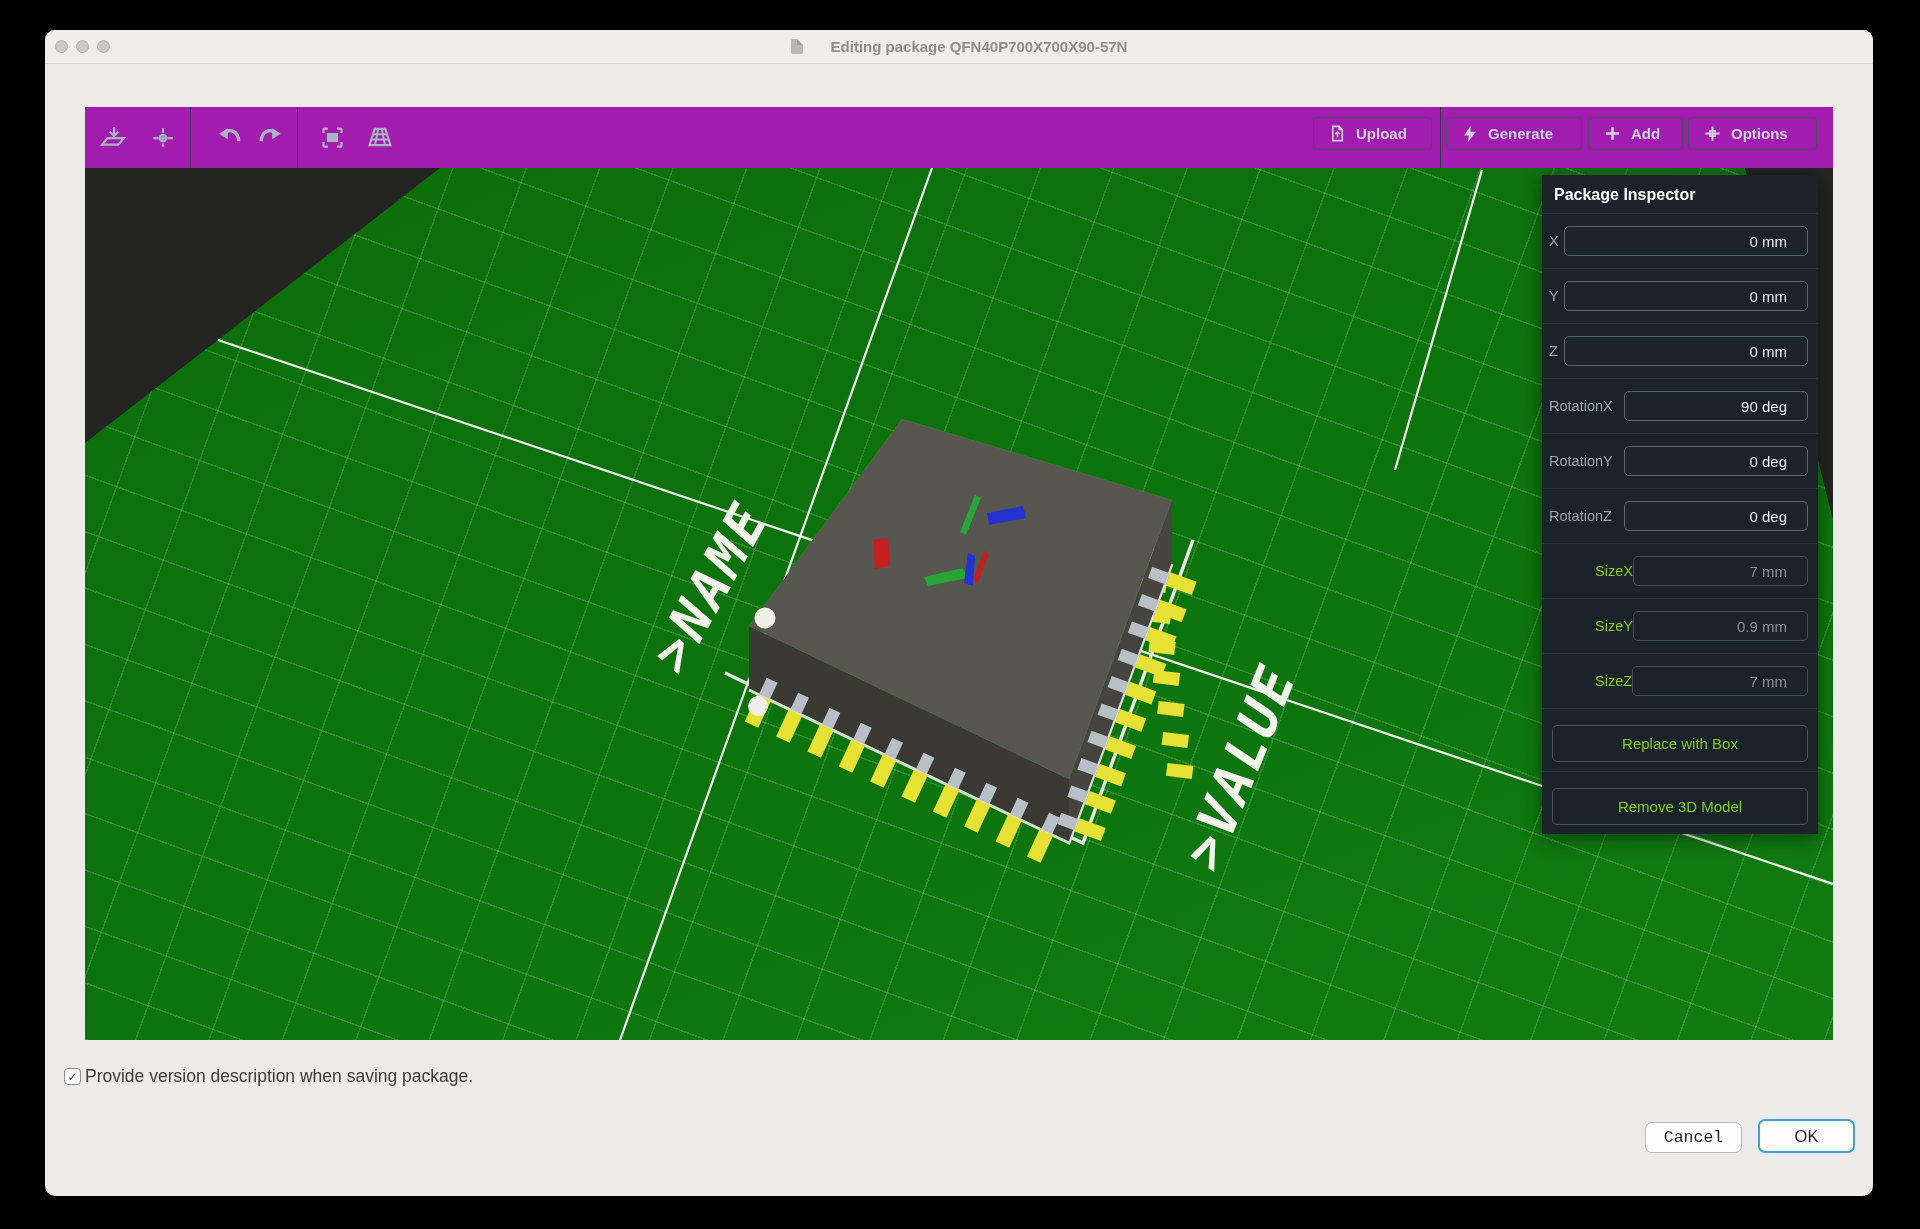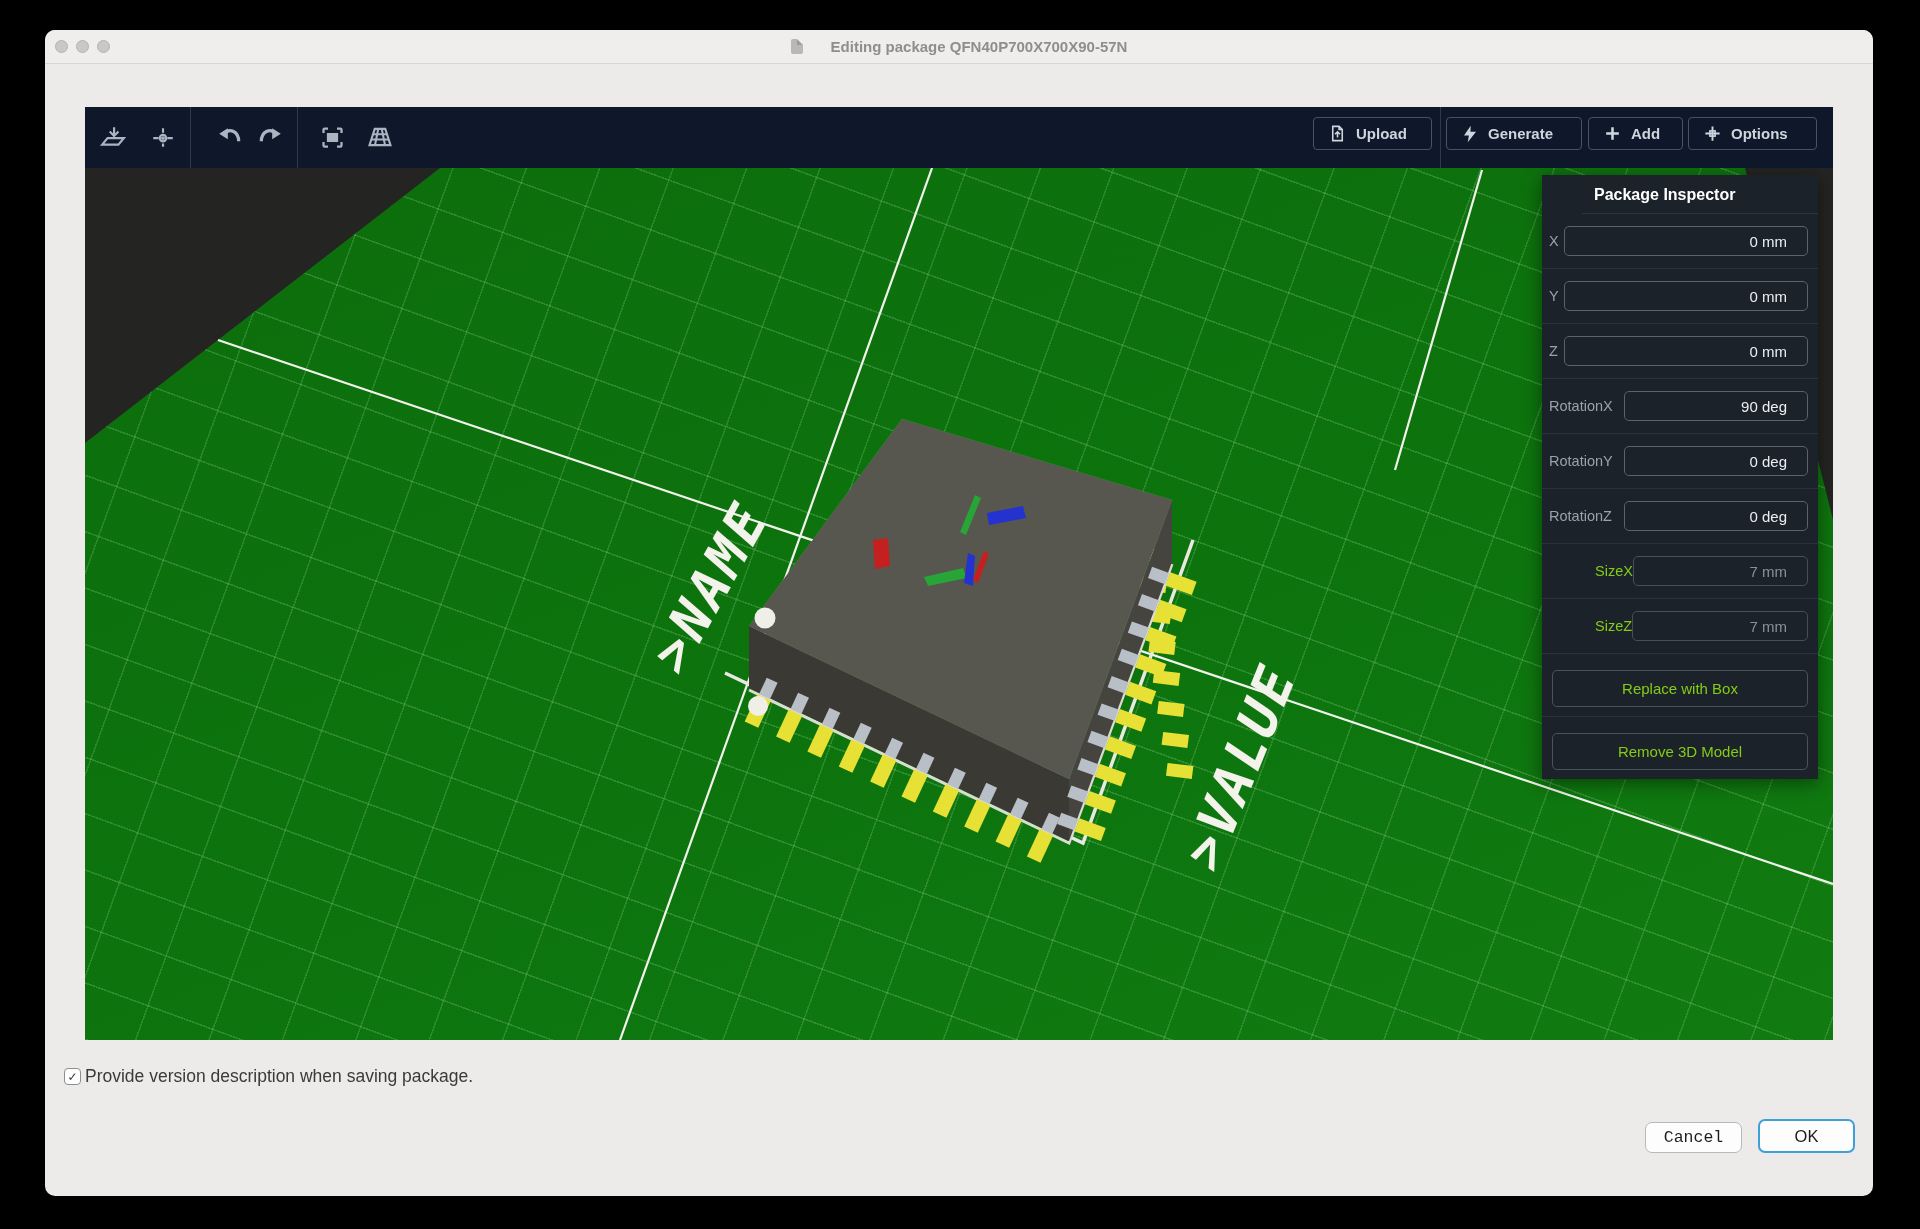--- a/index.html
+++ b/index.html
@@ -12,21 +12,21 @@
             border-bottom:1px solid #d8d7d5;border-radius:10px 10px 0 0;background:#efeeec;}
   .lights{position:absolute;left:10px;top:10px;display:flex;gap:8px;}
   .light{width:13px;height:13px;border-radius:50%;background:#c9c8c6;border:1px solid #b4b3b1;box-sizing:border-box;}
   .title-wrap{position:absolute;left:0;right:0;top:0;height:33px;display:flex;
               align-items:center;justify-content:center;gap:7px;}
   .doc-icon{width:12px;height:15px;background:#b9b8b6;border-radius:2px;position:relative;}
   .doc-icon::after{content:"";position:absolute;right:0;top:0;border:3px solid #efeeec;
                    border-left-color:#9d9c9a;border-bottom-color:#9d9c9a;}
   .win-title{font-size:15px;font-weight:bold;color:#8f8e8c;margin-left:21px;}
   
-  .toolbar{position:absolute;left:40px;top:77px;width:1748px;height:61px;background:#0f172a;}
+  .toolbar{position:absolute;left:40px;top:77px;width:1748px;height:61px;background:#a21caf;}
   .tb-icon{position:absolute;top:10px;width:42px;height:40px;display:flex;align-items:center;
            justify-content:center;background:transparent;border:none;cursor:pointer;}
   .tb-sep{position:absolute;top:0;width:1px;height:61px;background:#303a46;}
   .tb-btn{position:absolute;top:10px;height:33px;display:flex;align-items:center;gap:9px;
           padding:0 14px;background:transparent;border:1px solid #47535f;border-radius:4px;
           color:#ced6dd;font-size:15px;font-weight:600;font-family:"Liberation Sans",sans-serif;
           box-sizing:border-box;cursor:pointer;}
   .tb-btn svg{flex:none;}
   
   .viewport{position:absolute;left:40px;top:138px;width:1748px;height:872px;
@@ -41,21 +41,21 @@
   .axis-label{position:absolute;color:#f3f2eb;font-family:"DejaVu Sans Mono",monospace;
               font-weight:bold;text-align:center;pointer-events:none;}
   .name-label{left:475px;top:387px;width:300px;font-size:54px;letter-spacing:4px;
               transform:rotate(-61deg) skewX(-12deg);}
   .value-label{left:985px;top:567px;width:340px;font-size:54px;letter-spacing:3px;
                transform:rotate(-68deg) skewX(-12deg);}
   
   .inspector{position:absolute;left:1457px;top:7px;width:276px;background:#1b222a;
              box-shadow:0 4px 18px rgba(0,0,0,.45);}
   .insp-header{padding:11px 12px 9px;font-size:16px;font-weight:bold;color:#fff;
-               border-bottom:1px solid #2b343d;margin-left:40px;}
+               border-bottom:1px solid #2b343d;}
   .insp-row{height:54px;display:flex;align-items:center;justify-content:space-between;
             padding:0 10px 0 7px;border-bottom:1px solid #2a333c;}
   .insp-row label{font-size:14.5px;color:#99a3ad;white-space:nowrap;}
   .insp-input{height:30px;border:1px solid #59636d;border-radius:5px;box-sizing:border-box;
               display:flex;align-items:center;justify-content:flex-end;padding-right:20px;
               font-size:15px;color:#e9eef3;background:transparent;}
   .iw-244{width:244px;} .iw-184{width:184px;} .iw-215{width:215px;}
   .insp-row.disabled label{color:#84cc16;margin-left:46px;}
   .insp-row.disabled .insp-input{border-color:#454f59;color:#87919a;}
   .insp-btn-wrap{padding:9px 10px;border-bottom:1px solid #2a333c;}
@@ -290,20 +290,26 @@
             <span>0 deg</span>
           </div>
       </div>
       <div class="insp-row disabled">
         <label>SizeX</label>
         <div class="insp-input iw-215">
             <span>7 mm</span>
           </div>
       </div>
       <div class="insp-row disabled">
+        <label>SizeY</label>
+        <div class="insp-input iw-215">
+            <span>0.9 mm</span>
+          </div>
+      </div>
+      <div class="insp-row disabled">
         <label>SizeZ</label>
         <div class="insp-input iw-215">
             <span>7 mm</span>
           </div>
       </div>
 
       <div class="insp-btn-wrap">
         <button class="insp-btn">Replace with Box</button>
       </div>
       <div class="insp-btn-wrap">

